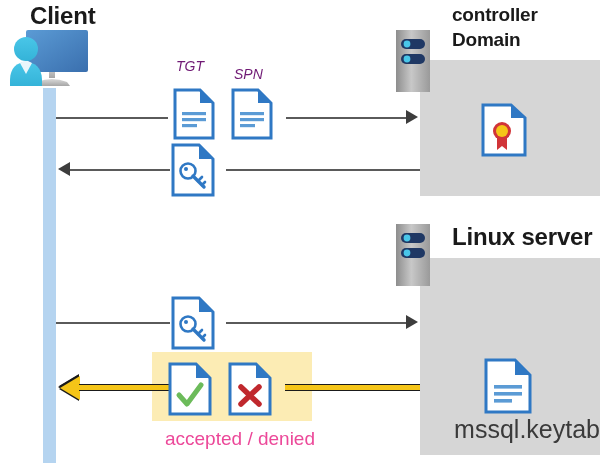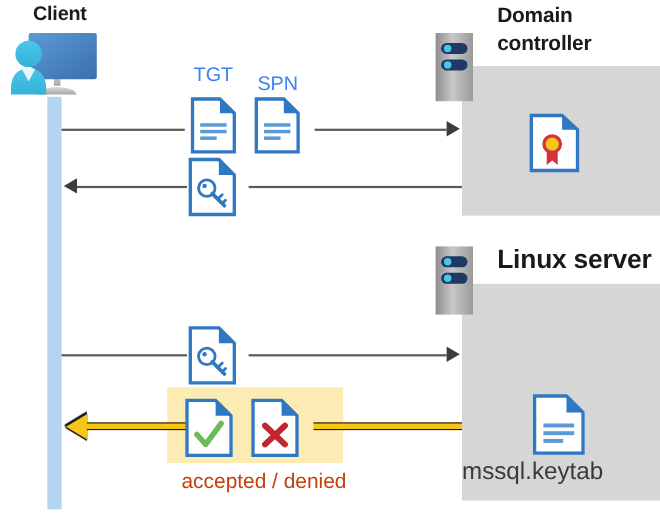--- a/index.html
+++ b/index.html
@@ -12,21 +12,21 @@
   }
   #stage{position:absolute;left:0;top:0;width:600px;height:468px;}
   .abs{position:absolute;}
 
   
   .title-bold{
     font-weight:bold;
     color:#1a1a1a;
     letter-spacing:-0.2px;
   }
-  #client-title{left:30px;top:2px;font-size:18px;}
+  #client-title{left:30px;top:2px;font-size:24px;}
   #dc-title{left:452px;top:2px;font-size:19px;line-height:25px;width:140px;}
   #linux-title{left:452px;top:224px;font-size:24px;line-height:25px;width:145px;}
 
   
   .panel{background:#d6d6d6;}
   #dc-panel{left:420px;top:60px;width:180px;height:136px;}
   #linux-panel{left:420px;top:258px;width:180px;height:197px;}
 
   
   #client-lifeline{left:43px;top:88px;width:13px;height:375px;background:#b5d4f0;}
@@ -65,26 +65,26 @@
     border-bottom:12px solid transparent;
     border-right:20px solid #f5c518;
     filter:drop-shadow(-0.6px -1.4px 0 #1a1a1a) drop-shadow(-0.6px 1.4px 0 #1a1a1a);
   }
 
   
   #highlight-band{left:152px;top:352px;width:160px;height:69px;background:#fcecb4;}
 
   
   .doc-caption{
-    font-size:18px;color:#3b82f6;
+    font-size:14px;color:#701a75;font-style:italic;
   }
   #tgt-label{left:176px;top:58px;}
   #spn-label{left:234px;top:66px;}
-  #accepted-denied{left:140px;top:428px;font-size:19px;color:#c2410c;width:200px;text-align:center;}
-  #keytab-label{left:420px;top:415px;width:180px;text-align:left;font-size:22px;color:#3a3a3a;}
+  #accepted-denied{left:140px;top:428px;font-size:19px;color:#ec4899;width:200px;text-align:center;}
+  #keytab-label{left:420px;top:415px;width:180px;text-align:right;font-size:25px;color:#3a3a3a;}
 
   svg{display:block;overflow:visible;}
 </style>
 </head>
 <body>
 
 <div id="stage">
 
   <div class="abs panel" id="dc-panel"></div>
   <div class="abs panel" id="linux-panel"></div>
@@ -132,22 +132,22 @@
         </linearGradient>
       </defs>
       <rect x="0" y="0" width="34" height="62" fill="url(#rackGrad)"></rect>
       <rect x="5" y="9" width="24" height="10" rx="5" fill="#1f3864"></rect>
       <circle cx="11" cy="14" r="3.4" fill="#49c6e8"></circle>
       <rect x="5" y="24" width="24" height="10" rx="5" fill="#1f3864"></rect>
       <circle cx="11" cy="29" r="3.4" fill="#49c6e8"></circle>
     </svg>
   </div>
   <div class="abs title-bold" id="dc-title">
+    <div>controller</div>
     <div>Domain</div>
-    <div>controller</div>
   </div>
 
   <div class="abs" style="left:481px;top:103px;">
     <svg width="46" height="54" viewBox="0 0 46 54">
       <path d="M2 2 H30 L44 15 V52 H2 Z" fill="#ffffff" stroke="#2f78c4" stroke-width="3"></path>
       <path d="M30 2 L44 15 H30 Z" fill="#2f78c4"></path>
       <circle cx="21" cy="28" r="9" fill="#d13438"></circle>
       <circle cx="21" cy="28" r="6" fill="#f5c518"></circle>
       <path d="M16 35 L16 47 L21 43 L26 47 L26 35 Z" fill="#d13438"></path>
     </svg>

